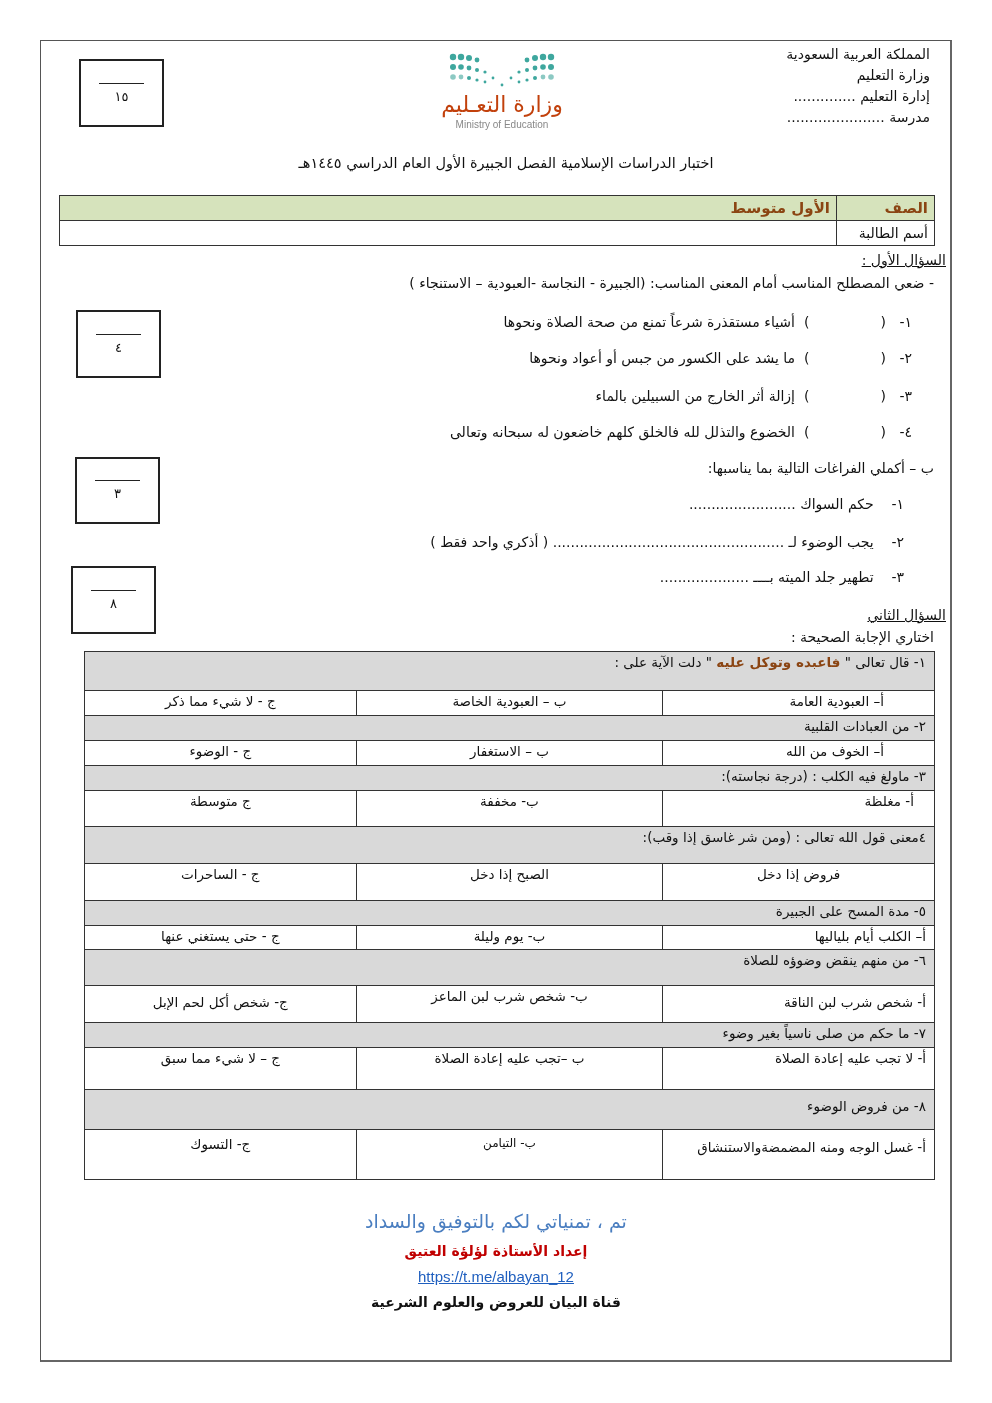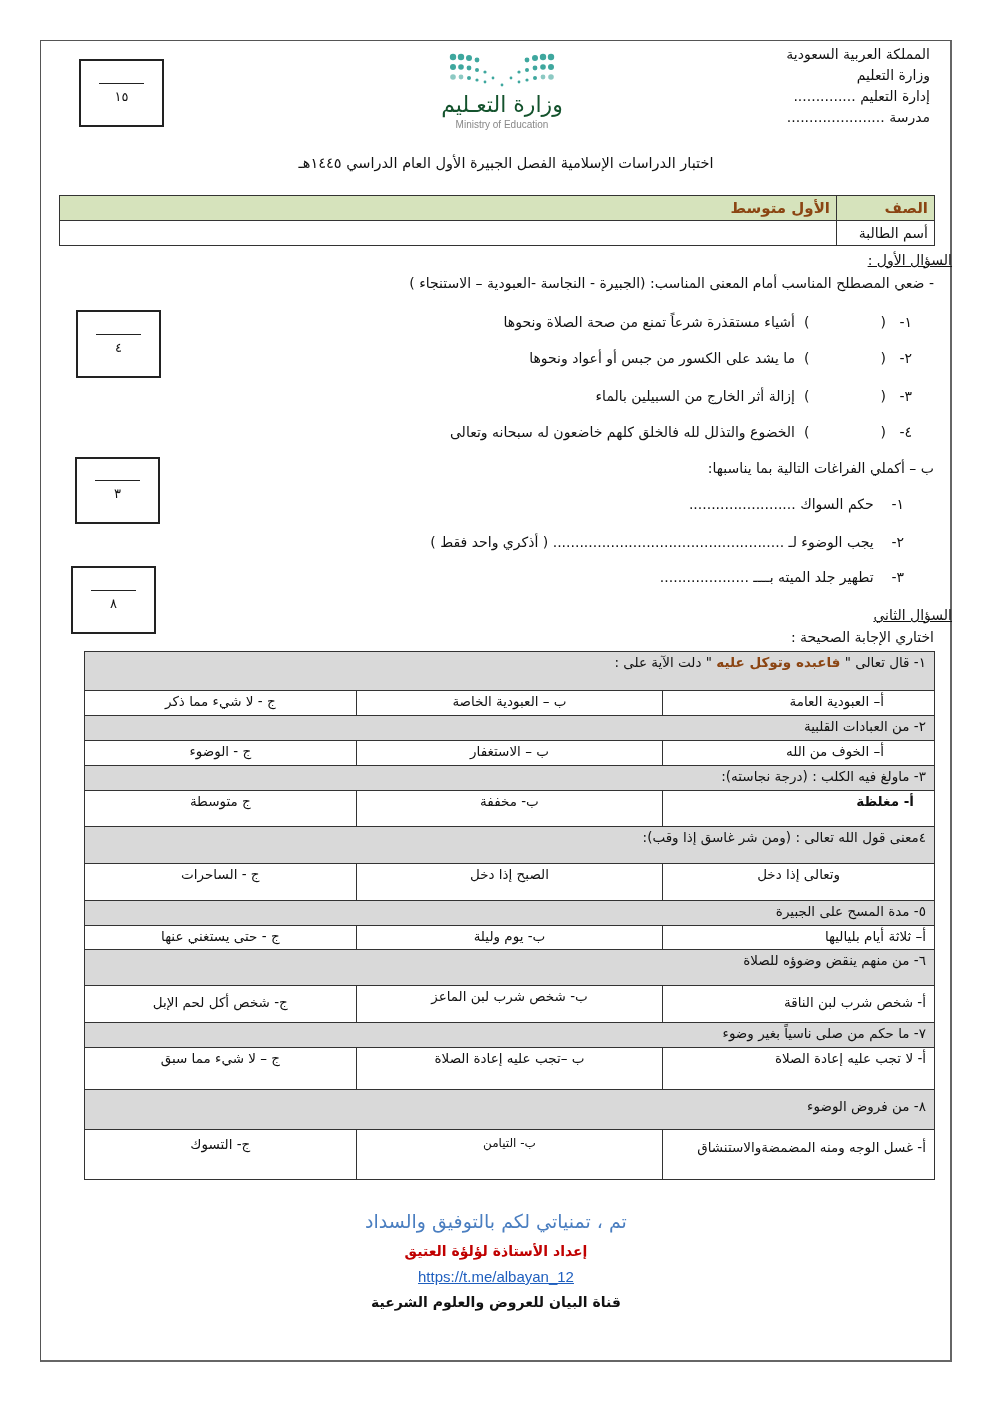--- a/index.html
+++ b/index.html
@@ -5,36 +5,36 @@
   * { box-sizing: border-box; margin: 0; padding: 0; }
   html, body { width: 992px; height: 1403px; background: #ffffff; }
   body { position: relative; font-family: "DejaVu Sans", sans-serif; color: #111; font-size: 14px; overflow: hidden; }
   .page-frame { position: absolute; left: 40px; top: 40px; width: 912px; height: 1322px; border: 1px solid #555; border-right: 2px solid #666; border-bottom: 2px solid #666; }
 
   .hdr-right { position: absolute; right: 62px; top: 44px; text-align: right; font-size: 14px; line-height: 21px; }
   .hdr-right div { white-space: nowrap; }
 
   .logo { position: absolute; left: 432px; top: 52px; width: 140px; text-align: center; }
   .logo svg { display: block; margin: 0 auto; }
-  .logo .logo-ar { color: #14532d; font-size: 22px; line-height: 26px; margin-top: 2px; }
+  .logo .logo-ar { color: #c2410c; font-size: 22px; line-height: 26px; margin-top: 2px; }
   .logo .logo-en { color: #888; font-size: 10px; line-height: 14px; font-family: "Liberation Sans", sans-serif; }
 
   .score-box { position: absolute; border: 2px solid #222; background: #fff; display: flex; flex-direction: column; align-items: center; justify-content: center; }
   .score-box .line { width: 55%; height: 0; border-top: 1px solid #222; margin-bottom: 6px; }
   .score-box .val { font-size: 13px; line-height: 14px; }
 
   .exam-title { position: absolute; top: 155px; left: 0; width: 992px; text-align: center; font-size: 14.5px; padding-left: 20px; }
 
   .info-table { position: absolute; left: 59px; top: 195px; width: 876px; border-collapse: collapse; font-size: 14px; }
   .info-table td { border: 1px solid #333; height: 25px; padding: 0 6px; }
   .info-table .green td { background: #d6e3bc; }
   .info-table .lbl { width: 98px; text-align: right; }
   .info-table .brown { color: #8b4513; font-weight: bold; font-size: 15px; margin-left: 46px; }
 
-  .q-head { position: absolute; right: 40px; font-size: 14px; text-decoration: underline; }
+  .q-head { position: absolute; right: 46px; font-size: 14px; text-decoration: underline; }
   .plain { position: absolute; right: 58px; font-size: 14px; white-space: nowrap; }
   .item { position: absolute; font-size: 14px; white-space: nowrap; }
 
   .mc-table { position: absolute; left: 84px; top: 651px; width: 851px; border-collapse: collapse; font-size: 13.5px; }
   .mc-table td { border: 1px solid #333; padding: 2px 8px; vertical-align: top; text-align: right; }
   .mc-table tr.q td { background: #d9d9d9; }
   .mc-table td.c1 { width: 272px; }
   .mc-table td.c2 { width: 307px; margin-top: 22px; }
   .mc-table td.c3 { width: 272px; }
   .mc-table td.center { text-align: center; }
@@ -192,37 +192,37 @@
   </tr>
   <tr style="height:25px;">
     <td class="c3" style="padding-right:50px;">أ– الخوف من الله</td>
     <td class="c2 center">ب – الاستغفار</td>
     <td class="c1 center">ج - الوضوء</td>
   </tr>
   <tr class="q" style="height:25px;">
     <td colspan="3">٣- ماولغ فيه الكلب : (درجة نجاسته):</td>
   </tr>
   <tr style="height:36px;">
-    <td class="c3" style="padding-right:20px;font-weight:bold;">أ-    مغلظة</td>
+    <td class="c3" style="padding-right:20px;">أ-    مغلظة</td>
     <td class="c2 center">ب-  مخففة</td>
     <td class="c1 center">ج متوسطة</td>
   </tr>
   <tr class="q" style="height:37px;">
     <td colspan="3">٤معنى قول الله تعالى  : (ومن شر غاسق إذا وقب):</td>
   </tr>
   <tr style="height:37px;">
-    <td class="c3 center">وتعالى إذا دخل</td>
+    <td class="c3 center">فروض إذا دخل</td>
     <td class="c2 center">الصبح إذا دخل</td>
     <td class="c1 center">ج - الساحرات</td>
   </tr>
   <tr class="q" style="height:25px;">
     <td colspan="3">٥- مدة المسح على الجبيرة</td>
   </tr>
   <tr style="height:24px;">
-    <td class="c3">أ– ثلاثة أيام بلياليها</td>
+    <td class="c3">أ– الكلب أيام بلياليها</td>
     <td class="c2 center">ب- يوم وليلة</td>
     <td class="c1 center">ج - حتى يستغني عنها</td>
   </tr>
   <tr class="q" style="height:36px;">
     <td colspan="3">٦-  من منهم ينقض وضوؤه للصلاة</td>
   </tr>
   <tr style="height:37px;">
     <td class="c3" style="padding-top:8px;">أ-     شخص شرب لبن الناقة</td>
     <td class="c2 center" style="">ب- شخص شرب لبن الماعز</td>
     <td class="c1 center" style="padding-top:8px;">ج- شخص أكل لحم الإبل</td>

